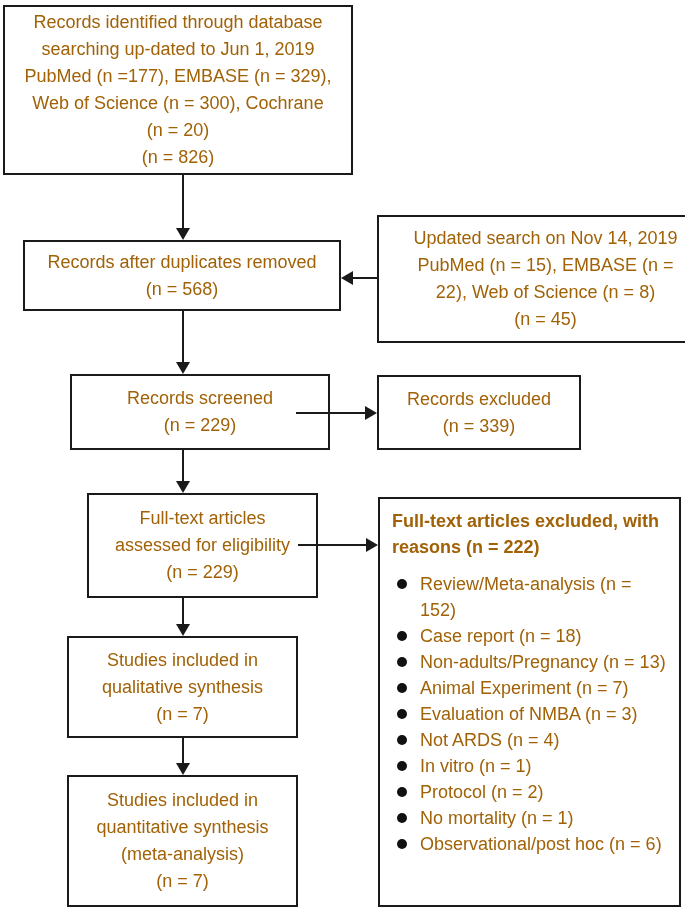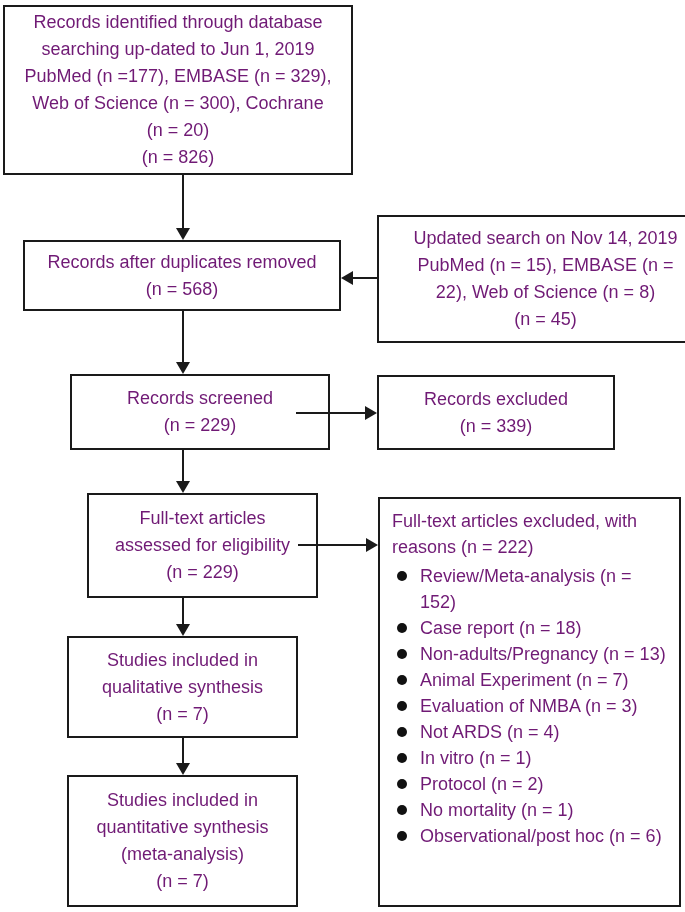--- a/index.html
+++ b/index.html
@@ -6,57 +6,58 @@
     margin: 0;
     padding: 0;
     background: #ffffff;
   }
   .canvas {
     position: relative;
     width: 685px;
     height: 912px;
     background: #ffffff;
     font-family: "Liberation Sans", sans-serif;
-    color: #701a75;
+    color: #a16207;
     overflow: hidden;
   }
   .box {
     position: absolute;
     box-sizing: border-box;
     border: 2px solid #1a1a1a;
     background: #ffffff;
     display: flex;
     align-items: center;
     justify-content: center;
     text-align: center;
     white-space: pre-line;
     font-size: 18px;
     line-height: 27px;
     padding: 0 4px;
   }
   #box-identification { left: 3px;   top: 5px;   width: 350px; height: 170px; }
   #box-duplicates     { left: 23px;  top: 240px; width: 318px; height: 71px; text-align: center;  }
   #box-updated        { left: 377px; top: 215px; width: 337px; height: 128px; }
   #box-screened       { left: 70px;  top: 374px; width: 260px; height: 76px;  }
-  #box-rec-excluded   { left: 377px; top: 375px; width: 238px; height: 75px;  }
+  #box-rec-excluded   { left: 377px; top: 375px; width: 204px; height: 75px;  }
   #box-fulltext       { left: 67px;  top: 493px; width: 231px; height: 105px; margin-left: 20px; }
   #box-qualitative    { left: 67px;  top: 636px; width: 231px; height: 102px; }
   #box-quantitative   { left: 67px;  top: 775px; width: 231px; height: 132px; }
 
   #box-ft-excluded {
     left: 378px; top: 497px; width: 303px; height: 410px;
     display: block;
     text-align: left;
     white-space: normal;
     padding: 9px 8px 0 12px;
     line-height: 26px;
   }
   #box-ft-excluded .hdr {
     white-space: pre-line;
-    margin-bottom: 3px;
+    margin-bottom: 11px;
+    font-weight: bold;
   }
   .reasons {
     list-style: none;
     margin: 0;
     padding: 0;
   }
   .reasons li {
     display: flex;
     align-items: flex-start;
   }

